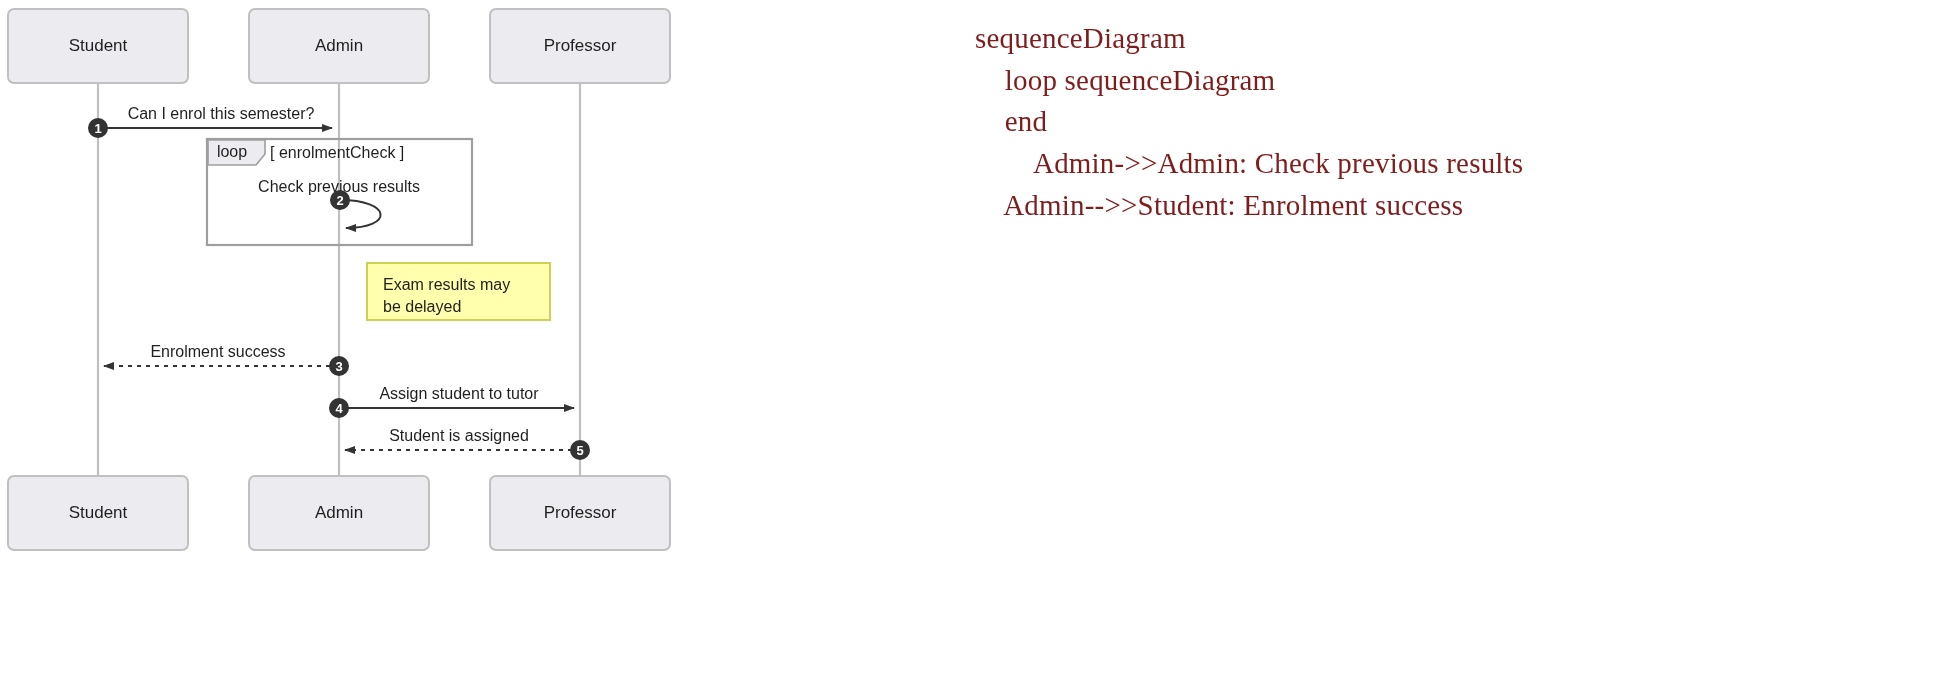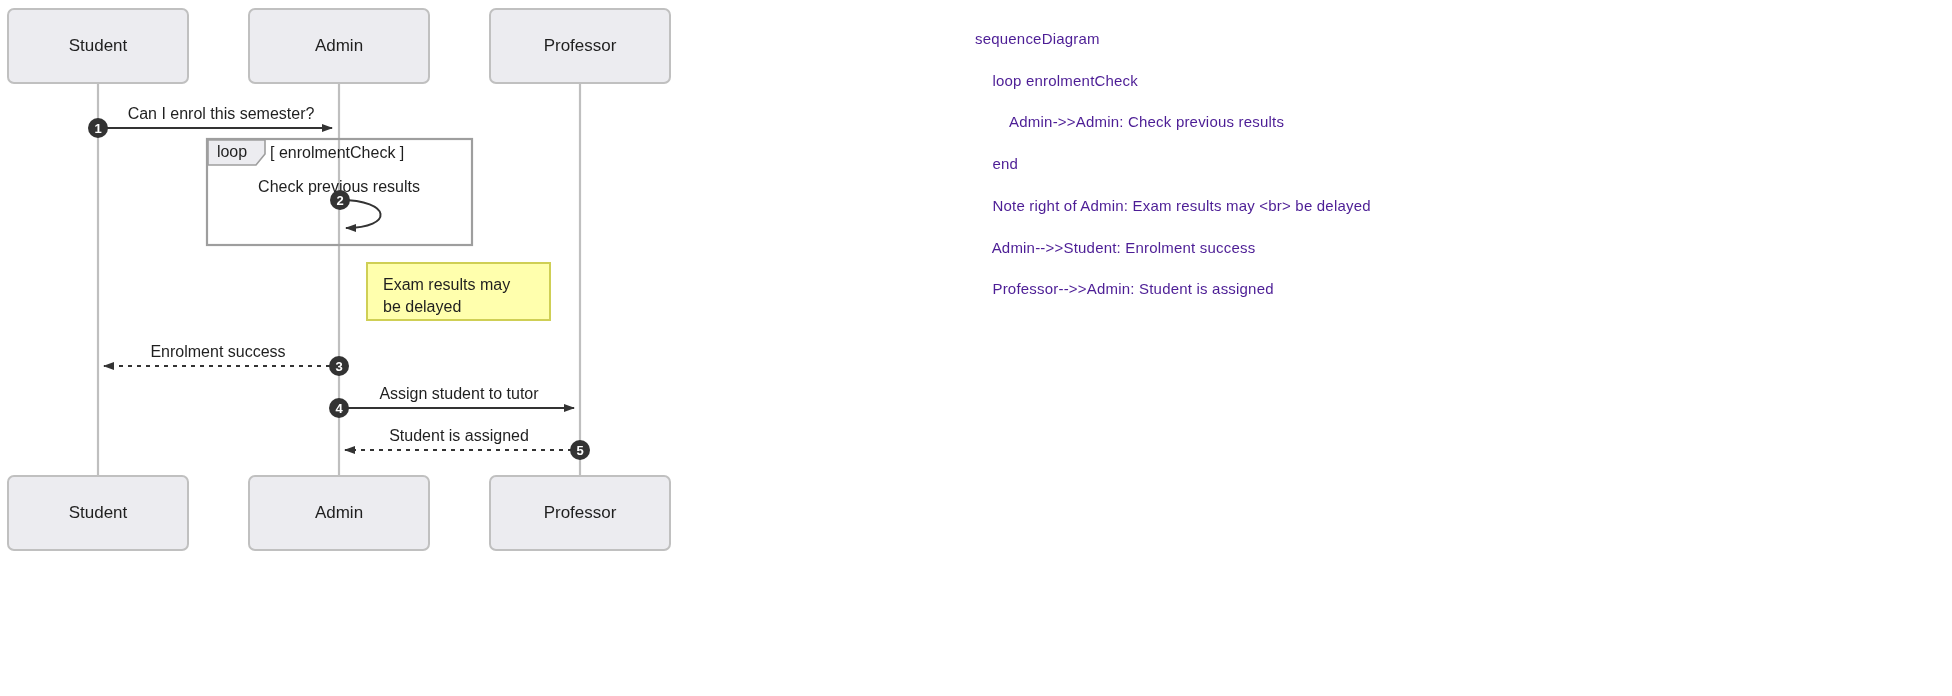--- a/index.html
+++ b/index.html
@@ -108,24 +108,24 @@
     text-anchor: start;
   }
   
   #code-pane {
     position: absolute;
     left: 975px;
     top: 18px;
     width: 970px;
   }
   .code-line {
-    font-family: Liberation Sans, sans-serif;
-    font-size: 15px;
+    font-family: Liberation Serif, serif;
+    font-size: 29px;
     line-height: 41.7px;
-    color: #4c1d95;
+    color: #7f1d1d;
     white-space: pre;
     letter-spacing: 0.2px;
   }
 </style>
 </head>
 <body>
 
 <div id="root">
 
   <div id="diagram-pane">
@@ -228,21 +228,19 @@
       <g>
         <rect class="participant-rect" x="490" y="476" width="180" height="74" rx="6" ry="6"></rect>
         <text class="participant-label" x="580" y="514">Professor</text>
       </g>
 
     </svg>
   </div>
 
   <div id="code-pane">
     <div class="code-line">sequenceDiagram</div>
-    <div class="code-line">    loop enrolmentCheck</div>
+    <div class="code-line">    loop sequenceDiagram</div>
+    <div class="code-line">    end</div>
     <div class="code-line">        Admin-&gt;&gt;Admin: Check previous results</div>
-    <div class="code-line">    end</div>
-    <div class="code-line">    Note right of Admin: Exam results may &lt;br&gt; be delayed</div>
     <div class="code-line">    Admin--&gt;&gt;Student: Enrolment success</div>
-    <div class="code-line">    Professor--&gt;&gt;Admin: Student is assigned</div>
   </div>
 
 </div>
 
 </body></html>

